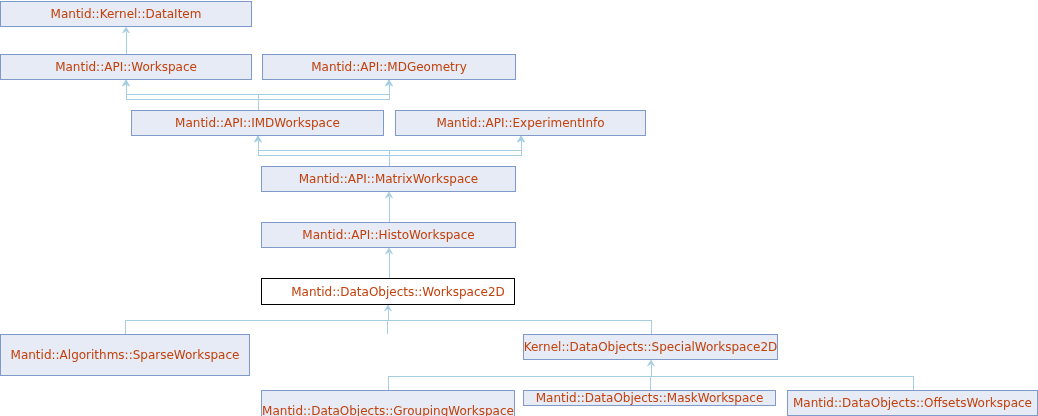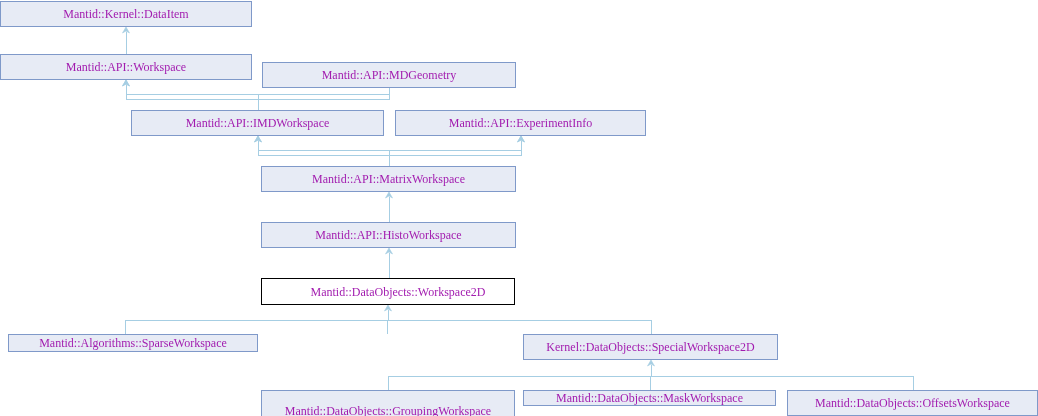--- a/index.html
+++ b/index.html
@@ -20,31 +20,30 @@
     left: 0;
     top: 0;
     width: 1038px;
     height: 416px;
   }
   .node {
     position: absolute;
     box-sizing: border-box;
     background: #e7ebf5;
     border: 1px solid #7f99c9;
-    color: #a21caf;
+    color: #c2410c;
     font-size: 12px;
     line-height: 1;
     display: flex;
     align-items: center;
     justify-content: center;
     text-align: center;
     white-space: nowrap;
     letter-spacing: 0px;
     z-index: 2;
-    font-family: Liberation Serif, serif;
   }
   .node.current {
     background: #ffffff;
     border: 1.6px solid #000000;
   }
   .node-label {
     display: block;
     padding: 0 4px;
   }
 </style>
@@ -91,39 +90,39 @@
       <path d="M 521 150 V 141" fill="none" stroke="#a6cee3" stroke-width="1" shape-rendering="crispEdges"></path>
       <path d="M 521 136 l -3.5 6 l 3.5 -2 l 3.5 2 z" fill="#a6cee3" stroke="#a6cee3" stroke-width="0.6"></path>
       <path d="M 389 150 V 166" fill="none" stroke="#a6cee3" stroke-width="1" shape-rendering="crispEdges"></path>
     </svg>
 <div class="node" style="left: 0px; top: 1px; width: 252px; height: 26px;">
       <span class="node-label">Mantid::Kernel::DataItem</span>
     </div>
     <div class="node" style="left: 0px; top: 54px; width: 252px; height: 26px;">
       <span class="node-label">Mantid::API::Workspace</span>
     </div>
-    <div class="node" style="left: 262px; top: 54px; width: 254px; height: 26px; margin-top: 8px;">
+    <div class="node" style="left: 262px; top: 54px; width: 254px; height: 26px;">
       <span class="node-label">Mantid::API::MDGeometry</span>
     </div>
     <div class="node" style="left: 131px; top: 110px; width: 253px; height: 26px;">
       <span class="node-label">Mantid::API::IMDWorkspace</span>
     </div>
     <div class="node" style="left: 395px; top: 110px; width: 251px; height: 26px;">
       <span class="node-label">Mantid::API::ExperimentInfo</span>
     </div>
     <div class="node" style="left: 261px; top: 166px; width: 255px; height: 26px;">
       <span class="node-label">Mantid::API::MatrixWorkspace</span>
     </div>
     <div class="node" style="left: 261px; top: 222px; width: 255px; height: 26px;">
       <span class="node-label">Mantid::API::HistoWorkspace</span>
     </div>
     <div class="node current" style="left: 261px; top: 278px; width: 254px; height: 27px; padding-left: 20px;">
       <span class="node-label">Mantid::DataObjects::Workspace2D</span>
     </div>
-    <div class="node" style="left: 0px; top: 334px; width: 250px; height: 18px; margin-left: 8px;">
+    <div class="node" style="left: 0px; top: 334px; width: 250px; height: 42px;">
       <span class="node-label">Mantid::Algorithms::SparseWorkspace</span>
     </div>
     <div class="node" style="left: 523px; top: 334px; width: 255px; height: 26px;">
       <span class="node-label">Kernel::DataObjects::SpecialWorkspace2D</span>
     </div>
     <div class="node" style="left: 261px; top: 390px; width: 254px; height: 42px;">
       <span class="node-label">Mantid::DataObjects::GroupingWorkspace</span>
     </div>
     <div class="node" style="left: 523px; top: 390px; width: 253px; height: 16px;">
       <span class="node-label">Mantid::DataObjects::MaskWorkspace</span>

